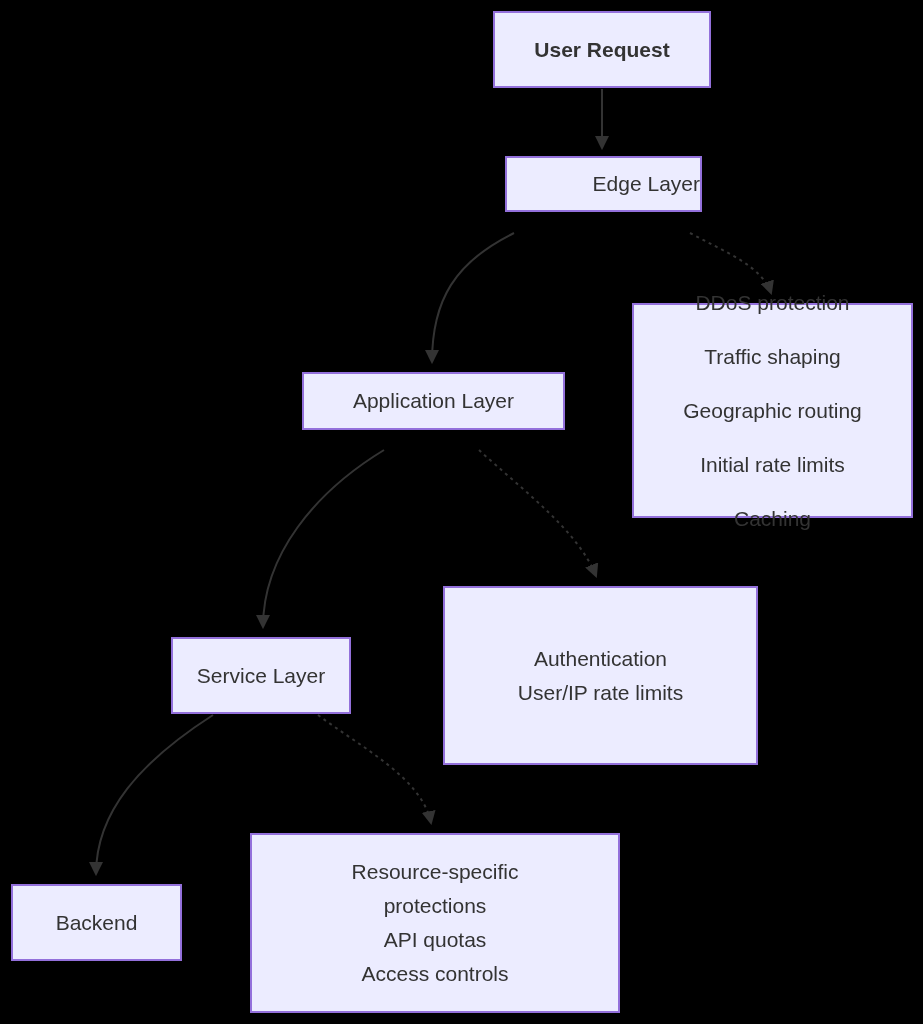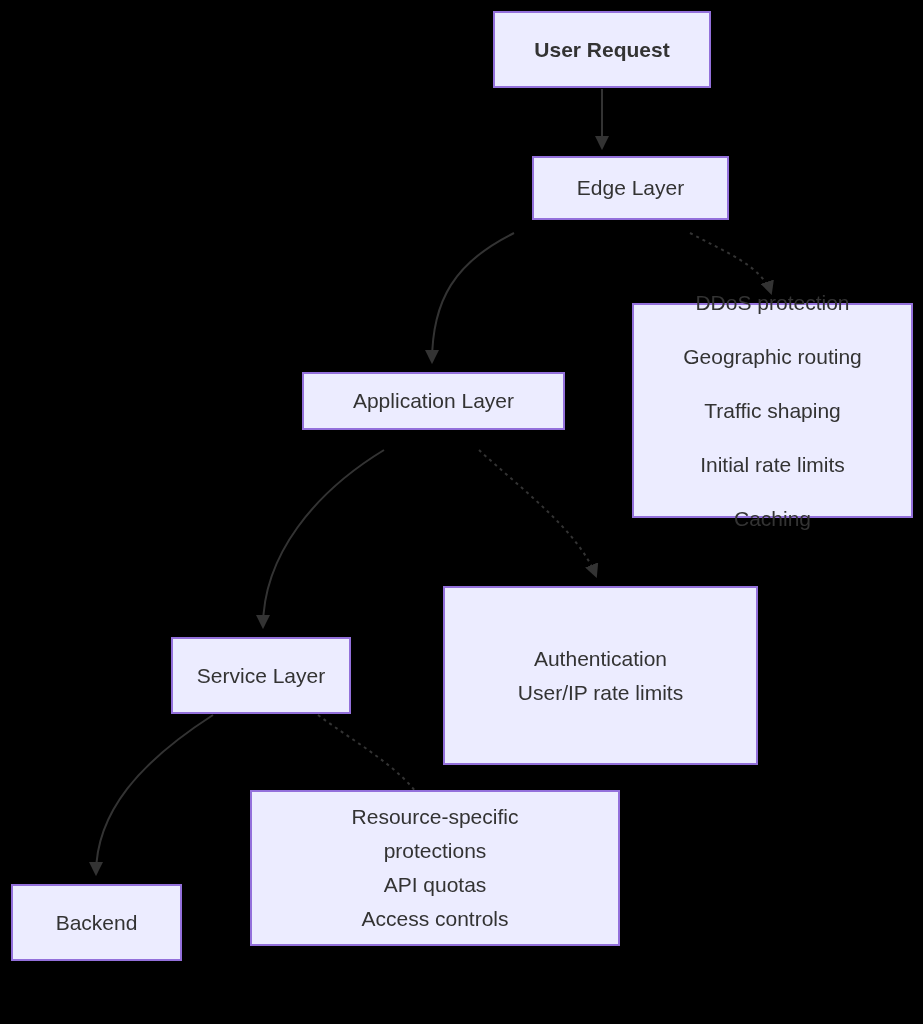--- a/index.html
+++ b/index.html
@@ -43,27 +43,27 @@
     text-align: center;
     font-size: 21px;
     line-height: 34px;
   }
   .node .line {
     display: block;
     white-space: nowrap;
   }
   
   #n-user-request       { left: 493px; top: 11px;  width: 218px; height: 77px; font-weight: bold; }
-  #n-edge-layer         { left: 532px; top: 156px; width: 197px; height: 64px; }
+  #n-edge-layer         { left: 505px; top: 156px; width: 197px; height: 56px; align-items: flex-end; }
   #n-application-layer  { left: 302px; top: 372px; width: 263px; height: 58px; }
   #n-edge-caps          { left: 632px; top: 303px; width: 281px; height: 215px; gap: 20px; }
   #n-service-layer      { left: 171px; top: 637px; width: 180px; height: 77px; }
   #n-app-caps           { left: 443px; top: 586px; width: 315px; height: 179px; }
   #n-backend            { left: 11px;  top: 884px; width: 171px; height: 77px; }
-  #n-service-caps       { left: 250px; top: 790px; width: 370px; height: 156px; }
+  #n-service-caps       { left: 250px; top: 833px; width: 370px; height: 180px; }
 </style>
 </head>
 <body>
 
 <div class="canvas">
 
   <svg class="edges-layer" viewBox="0 0 923 1024" xmlns="http://www.w3.org/2000/svg">
     <defs>
       <marker id="arrowhead" viewBox="0 0 10 10" refX="8.5" refY="5" markerWidth="7" markerHeight="7" orient="auto-start-reverse">
         <path d="M0,0 L10,5 L0,10 z" fill="#333333"></path>
@@ -85,22 +85,22 @@
   <div class="node" id="n-edge-layer">
     <span class="line">Edge Layer</span>
   </div>
 
   <div class="node" id="n-application-layer">
     <span class="line">Application Layer</span>
   </div>
 
   <div class="node" id="n-edge-caps">
     <span class="line">DDoS protection</span>
+    <span class="line">Traffic shaping</span>
     <span class="line">Geographic routing</span>
-    <span class="line">Traffic shaping</span>
     <span class="line">Initial rate limits</span>
     <span class="line">Caching</span>
   </div>
 
   <div class="node" id="n-service-layer">
     <span class="line">Service Layer</span>
   </div>
 
   <div class="node" id="n-app-caps">
     <span class="line">Authentication</span>

